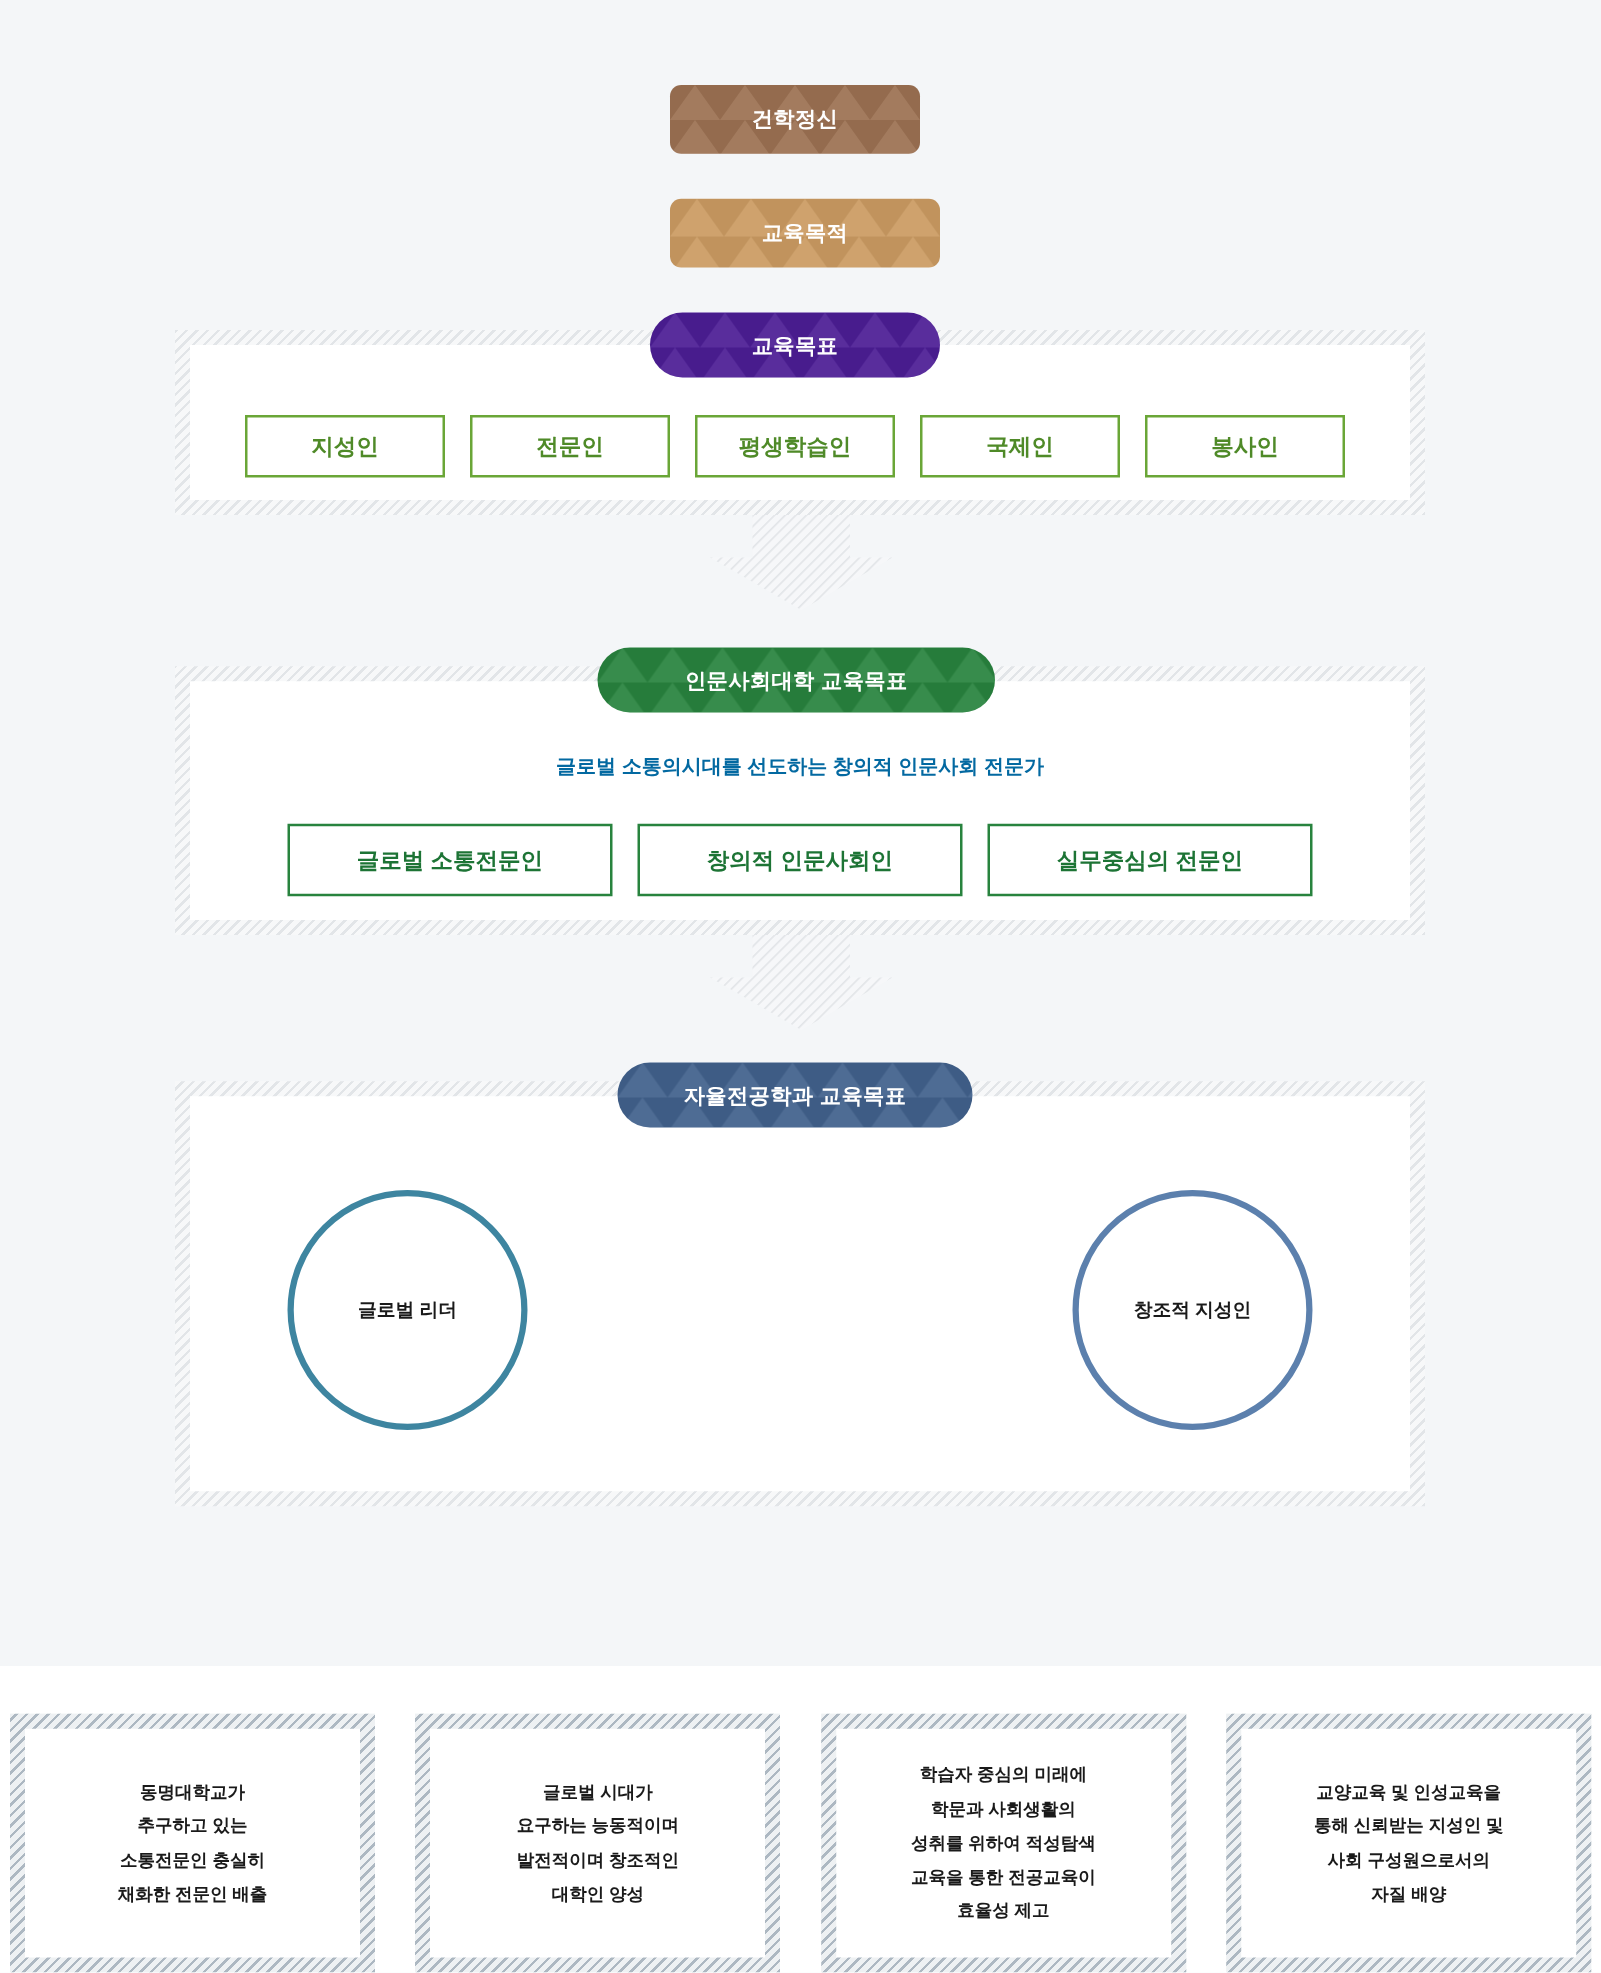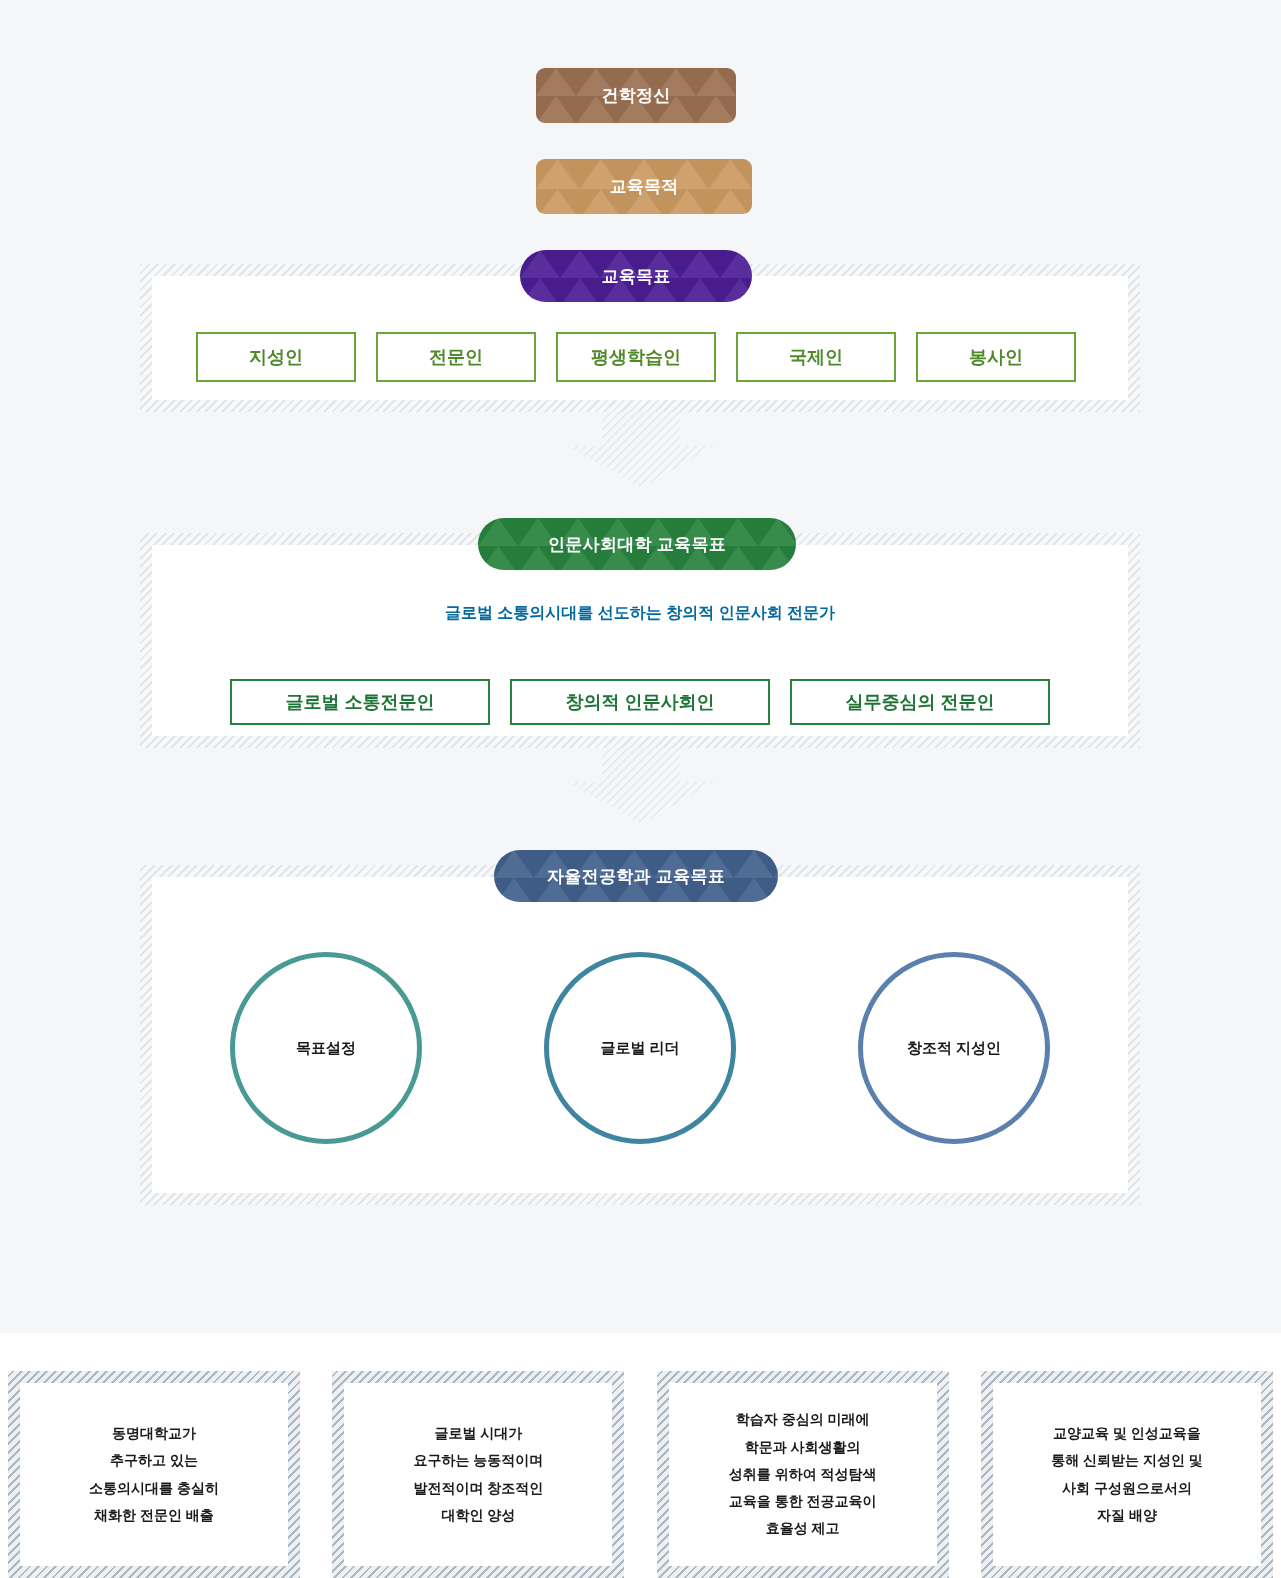--- a/index.html
+++ b/index.html
@@ -96,24 +96,23 @@
   
   #row-goal { left: 196px; top: 332px; width: 880px; gap: 20px; z-index: 5; }
   #row-goal .item-box {
     width: 160px; height: 50px;
     border: 2px solid #6aa637;
     color: #4f8a28;
   }
   
   #row-college { left: 230px; top: 659px; width: 820px; gap: 20px; z-index: 5; }
   #row-college .item-box {
-    width: 260px; height: 46px;
+    width: 260px; height: 58px;
     border: 2px solid #28833e;
     color: #1d7435;
-    margin-top: 20px;
   }
 
   
   #college-subtitle {
     position: absolute; left: 152px; top: 603px; width: 976px;
     text-align: center; font-size: 16px; font-weight: bold;
     color: #0369a1; z-index: 5;
   }
 
   
@@ -249,32 +248,31 @@
   </div>
 
   <div class="badge" id="badge-dept" style="background-color: rgb(65, 97, 140);">
     <svg class="tri-pat" viewBox="0 0 284 52" preserveAspectRatio="none">
       <rect width="284" height="52" fill="url(#triA)"></rect>
     </svg>
     <span class="lbl">자율전공학과 교육목표</span>
   </div>
 
   <div id="circle-row">
-    <div class="circle" id="circle-0" style="border: 5px solid rgb(74, 154, 148);">목표설정</div>
     <div class="circle" id="circle-1" style="border: 5px solid rgb(62, 133, 160);">글로벌 리더</div>
     <div class="circle" id="circle-2" style="border: 5px solid rgb(92, 128, 173);">창조적 지성인</div>
   </div>
 
   <div id="note-row">
     <div class="note">
       <div class="note-inner">
           <span id="note-text-0">
             <span style="display:block">동명대학교가</span>
             <span style="display:block">추구하고 있는</span>
-            <span style="display:block">소통의시대를 충실히</span>
+            <span style="display:block">소통전문인 충실히</span>
             <span style="display:block">채화한 전문인 배출</span>
           </span>
         </div>
     </div>
     <div class="note">
       <div class="note-inner">
           <span id="note-text-1">
             <span style="display:block">글로벌 시대가</span>
             <span style="display:block">요구하는 능동적이며</span>
             <span style="display:block">발전적이며 창조적인</span>

